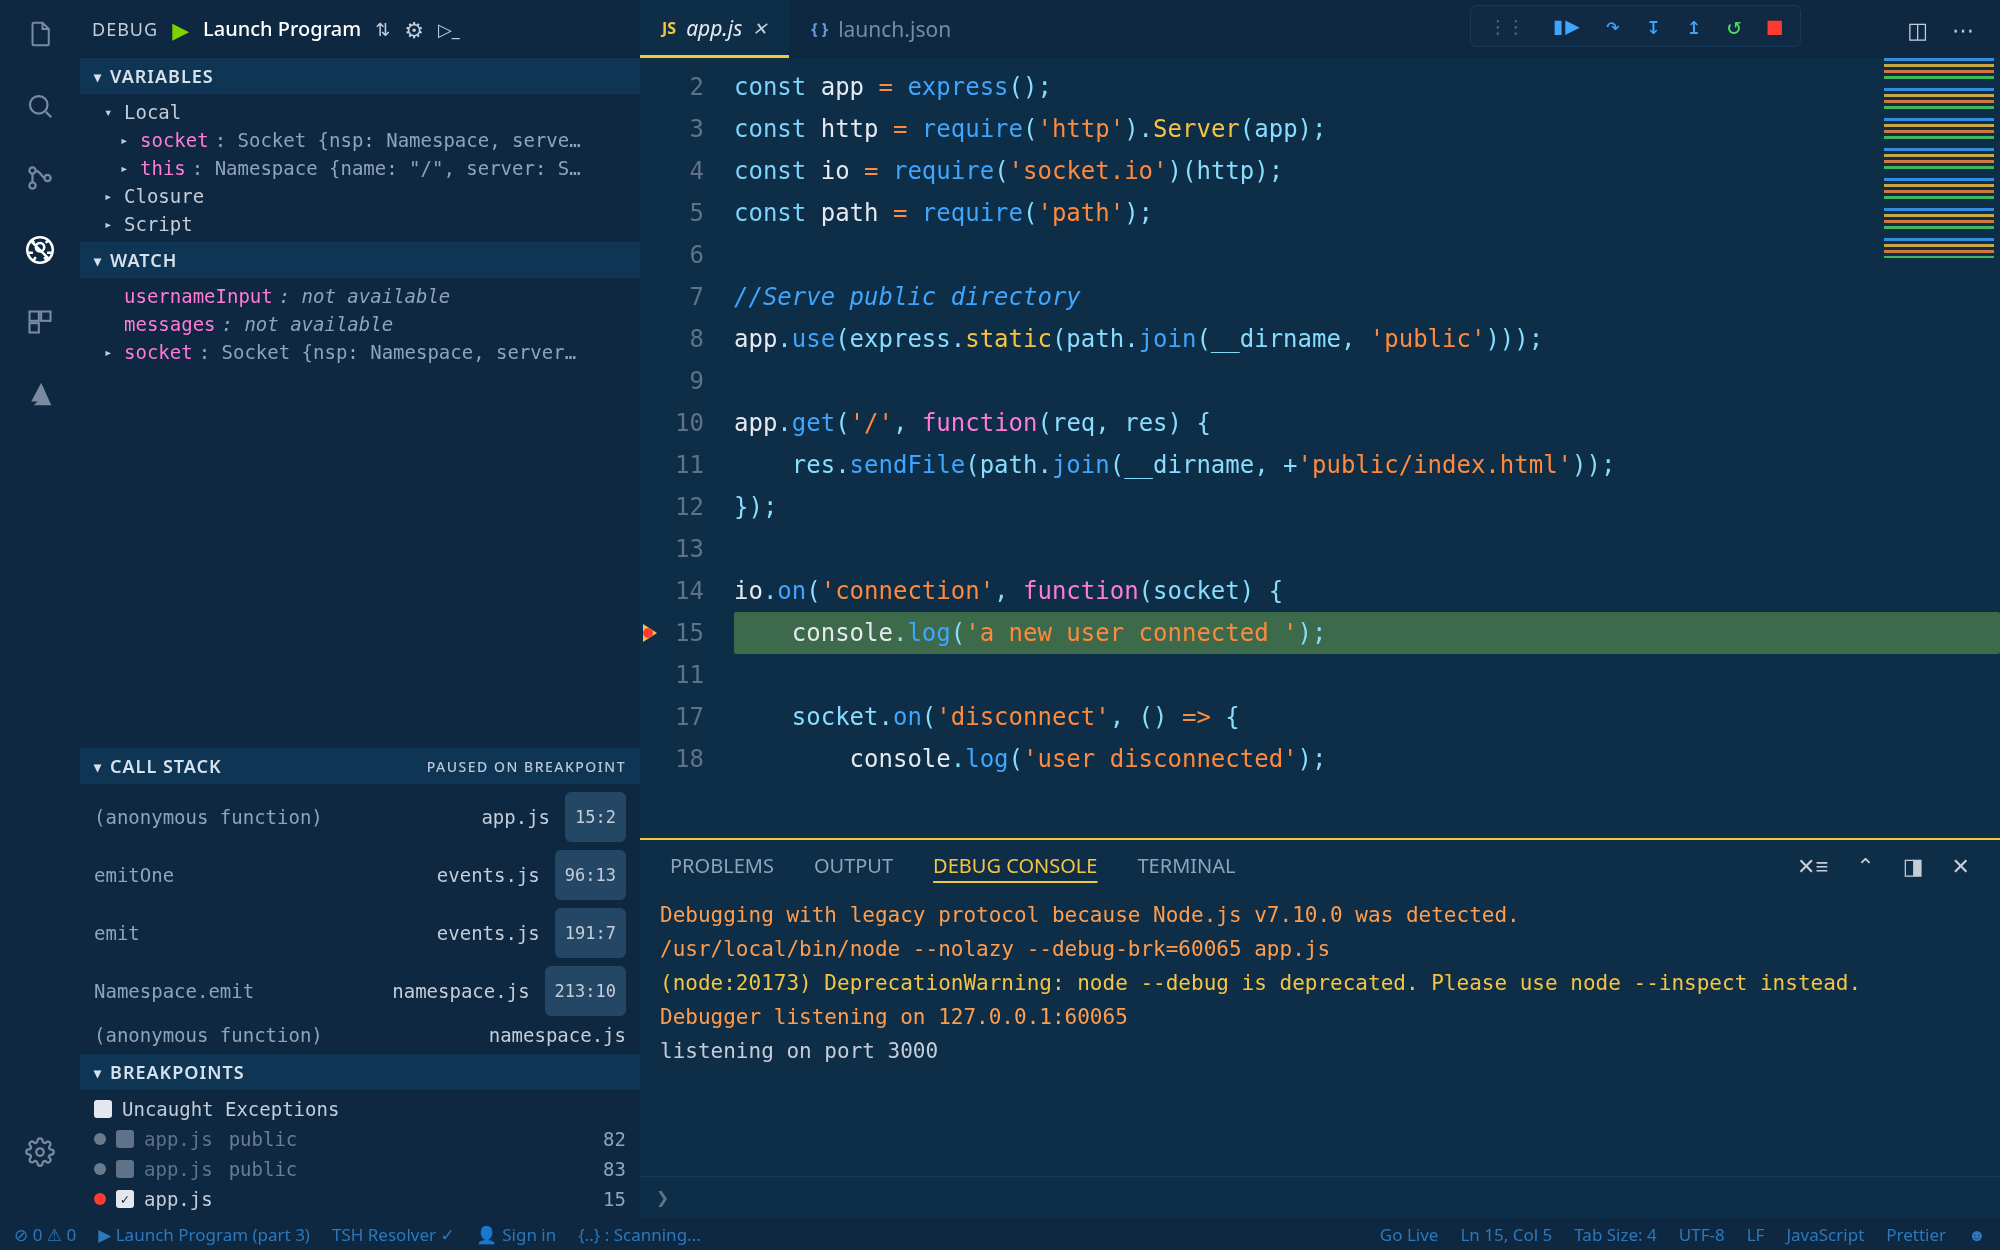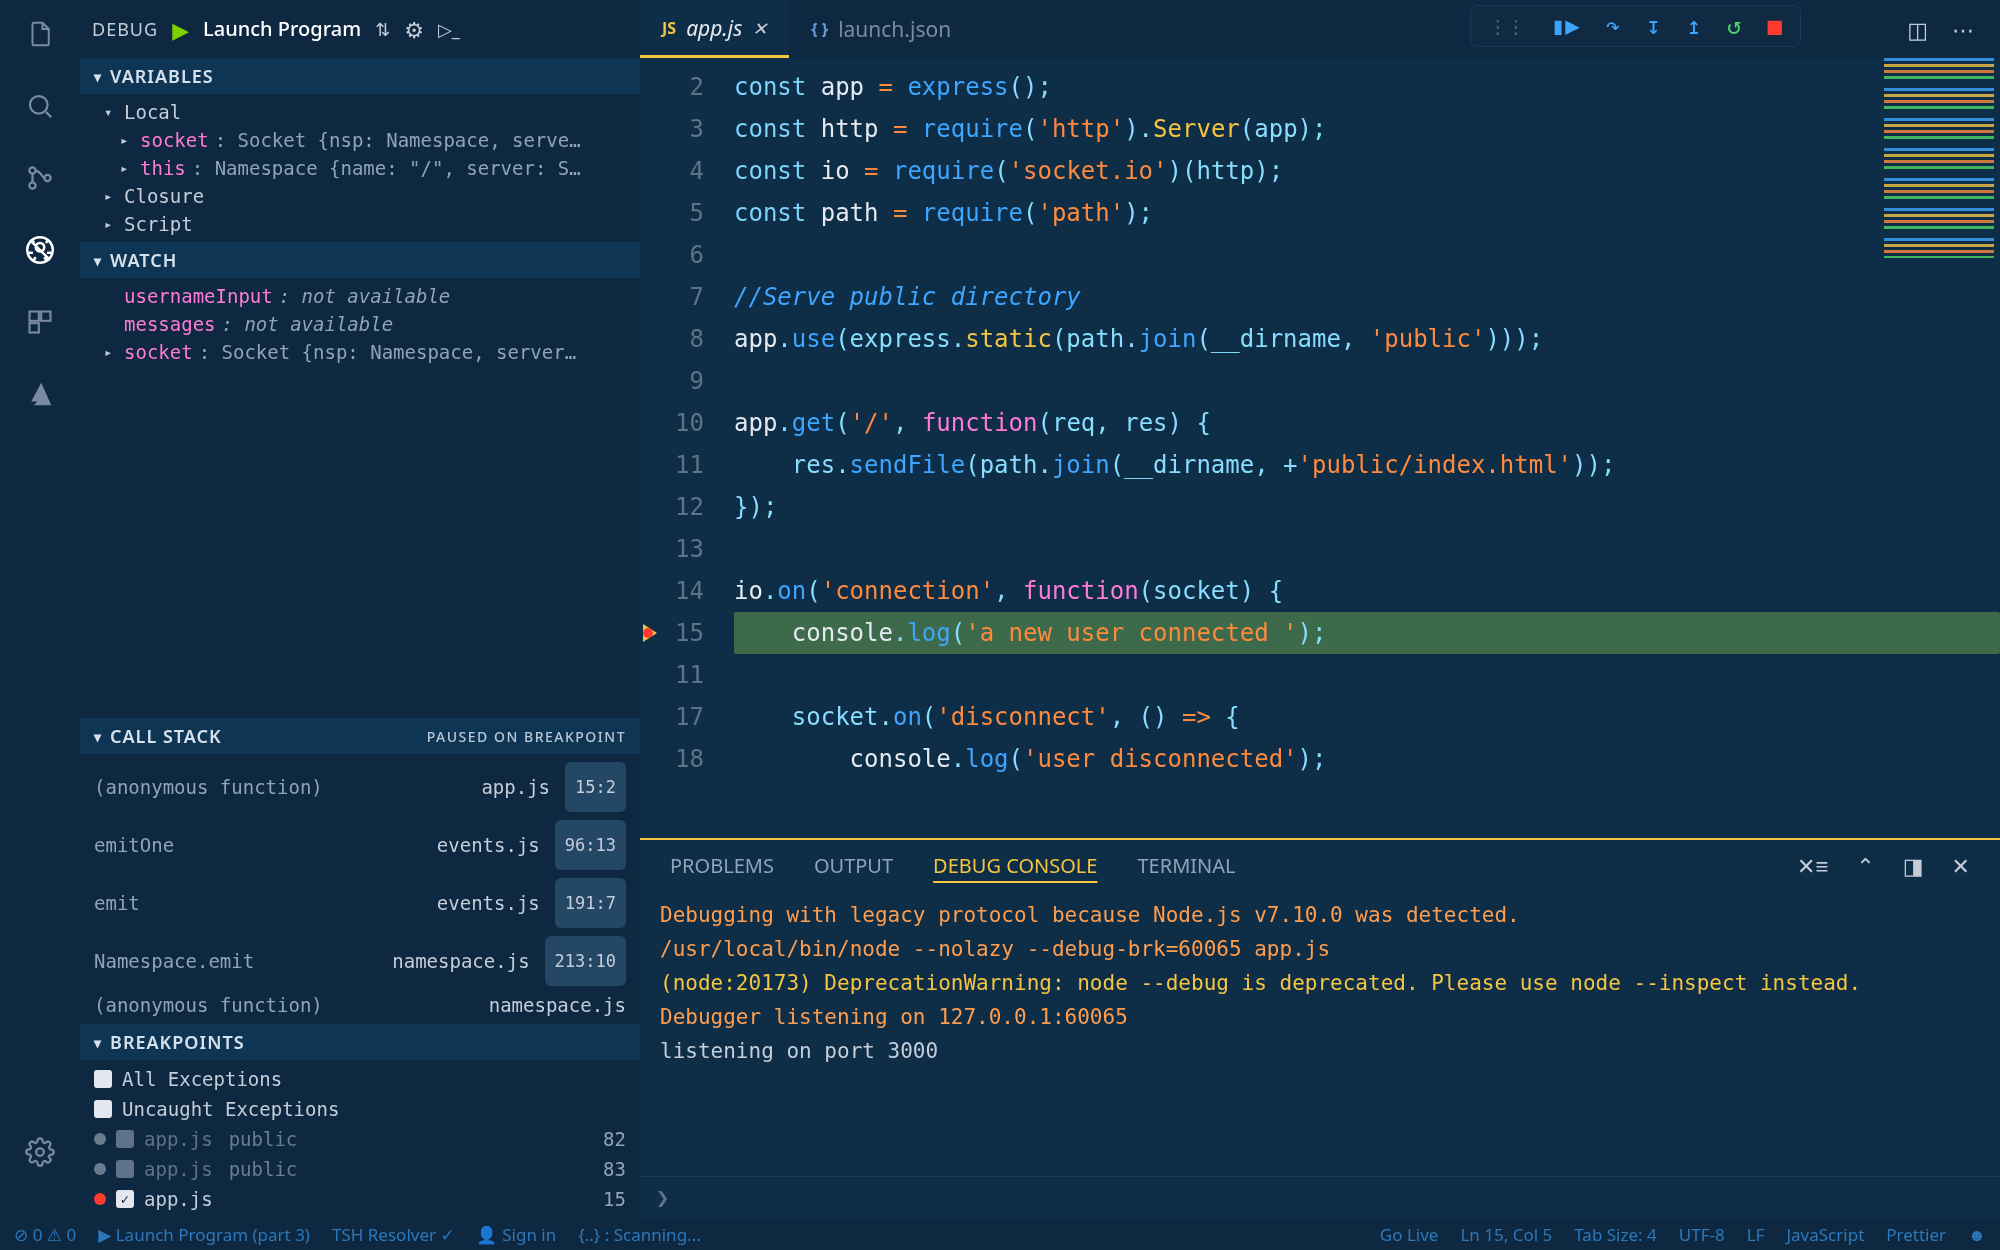--- a/index.html
+++ b/index.html
@@ -281,24 +281,20 @@
       </div>
     </div>
 
   <div class="section-hdr">
       <span class="chev">▾</span>
       <span>BREAKPOINTS</span>
     </div>
   <div class="sect-body">
     <div class="bp-row">
         <span class="bp-chk empty">✓</span>
-        <span>All Exceptions</span>
-      </div>
-    <div class="bp-row">
-        <span class="bp-chk empty">✓</span>
         <span>Uncaught Exceptions</span>
       </div>
     <div id="bp-items">
         <div class="bp-row dim">
           <span class="bp-dot "></span>
           <span class="bp-chk dim">✓</span>
           <span>app.js</span>
           <span class="bp-tag">public</span>
           <span class="bp-line">82</span>
         </div>

